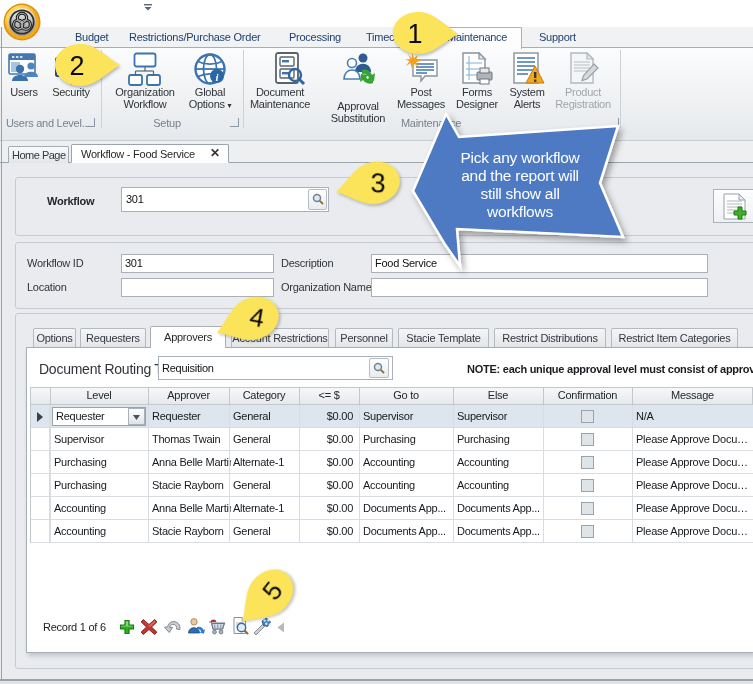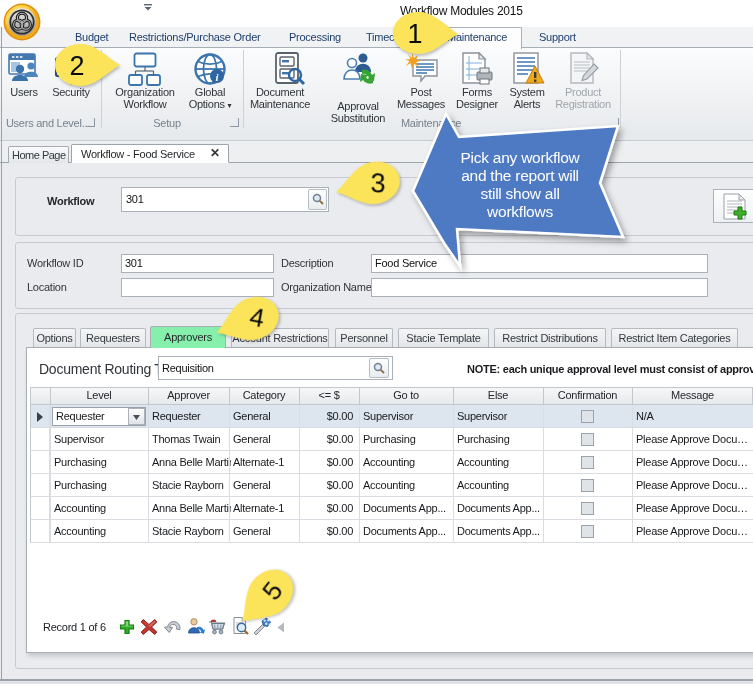--- a/index.html
+++ b/index.html
@@ -11,21 +11,20 @@
 .tb { position:absolute; background:#fff; border:1px solid #a9b0b8; }
 #grid .ct { white-space:nowrap; overflow:hidden; height:14px; }
 #grid .msg { text-overflow:ellipsis; }
 
 </style>
 </head>
 <body>
 <div id="win">
 
   <div class="abs" style="left:0;top:0;width:753px;height:27px;background:#ffffff;"></div>
-  <div class="abs" style="left:400px;top:4px;width:160px;font-size:12px;color:#111;">Workflow Modules 2015</div>
 
   <svg class="abs" style="left:141px;top:2px;" width="14" height="10" viewBox="0 0 14 10">
     <rect x="3" y="2" width="8" height="1.4" fill="#5a6675"></rect>
     <path d="M3.5 5 L10.5 5 L7 8.5 Z" fill="#5a6675"></path>
   </svg>
 
   <div class="abs" style="left:0;top:27px;width:753px;height:21px;background:#f1f2f4;"></div>
   <div class="abs" style="left:0;top:47px;width:753px;height:1px;background:#a7aeb6;"></div>
   <div class="abs" style="left:0;top:31px;width:753px;height:15px;font-size:11px;color:#1e3f6d;">
     <span class="abs" style="left:75px;">Budget</span>
@@ -106,21 +105,21 @@
   <div class="abs" style="left:27px;top:281px;font-size:11px;color:#30343a;">Location</div>
   <div class="tb" style="left:121px;top:278px;width:153px;height:19px;"></div>
   <div class="abs" style="left:281px;top:281px;font-size:11px;color:#30343a;">Organization Name</div>
   <div class="tb" style="left:371px;top:278px;width:337px;height:19px;"></div>
 
   <div class="abs" style="left:15px;top:313px;width:745px;height:356px;border:1px solid #c5cad0;border-radius:3px;"></div>
 
     <div class="abs" style="left:30px;top:328px;font-size:11px;">
     <span class="abs" style="left:3px;top:0;width:43px;height:19px;background:linear-gradient(#f4f5f6,#e3e6e9);border:1px solid #b4bac0;border-bottom:none;border-radius:2px 2px 0 0;text-align:center;line-height:19px;color:#34383d;overflow:hidden;">Options</span>
     <span class="abs" style="left:50px;top:0;width:66px;height:19px;background:linear-gradient(#f4f5f6,#e3e6e9);border:1px solid #b4bac0;border-bottom:none;border-radius:2px 2px 0 0;text-align:center;line-height:19px;color:#34383d;overflow:hidden;">Requesters</span>
-    <span class="abs" style="left:120px;top:-2px;width:76px;height:22px;background:#86efac;border:1px solid #a8aeb6;border-bottom:none;border-radius:2px 2px 0 0;text-align:center;line-height:21px;color:#26292c;z-index:2;">Approvers</span>
+    <span class="abs" style="left:120px;top:-2px;width:76px;height:22px;background:#ffffff;border:1px solid #a8aeb6;border-bottom:none;border-radius:2px 2px 0 0;text-align:center;line-height:21px;color:#26292c;z-index:2;">Approvers</span>
     <span class="abs" style="left:201px;top:0;width:98px;height:19px;background:linear-gradient(#f4f5f6,#e3e6e9);border:1px solid #b4bac0;border-bottom:none;border-radius:2px 2px 0 0;text-align:center;line-height:19px;color:#34383d;overflow:hidden;">Account Restrictions</span>
     <span class="abs" style="left:305px;top:0;width:58px;height:19px;background:linear-gradient(#f4f5f6,#e3e6e9);border:1px solid #b4bac0;border-bottom:none;border-radius:2px 2px 0 0;text-align:center;line-height:19px;color:#34383d;overflow:hidden;">Personnel</span>
     <span class="abs" style="left:368px;top:0;width:91px;height:19px;background:linear-gradient(#f4f5f6,#e3e6e9);border:1px solid #b4bac0;border-bottom:none;border-radius:2px 2px 0 0;text-align:center;line-height:19px;color:#34383d;overflow:hidden;">Stacie Template</span>
     <span class="abs" style="left:464px;top:0;width:112px;height:19px;background:linear-gradient(#f4f5f6,#e3e6e9);border:1px solid #b4bac0;border-bottom:none;border-radius:2px 2px 0 0;text-align:center;line-height:19px;color:#34383d;overflow:hidden;">Restrict Distributions</span>
     <span class="abs" style="left:581px;top:0;width:127px;height:19px;background:linear-gradient(#f4f5f6,#e3e6e9);border:1px solid #b4bac0;border-bottom:none;border-radius:2px 2px 0 0;text-align:center;line-height:19px;color:#34383d;overflow:hidden;">Restrict Item Categories</span>
     </div>
 
   <div class="abs" style="left:26px;top:347px;width:727px;height:306px;background:#fff;border:1px solid #a8aeb6;border-right:none;box-shadow:2px 3px 4px rgba(120,130,140,0.35);"></div>
 
   <div class="abs" style="left:39px;top:361px;font-size:14px;color:#30343a;">Document Routing Type</div>

